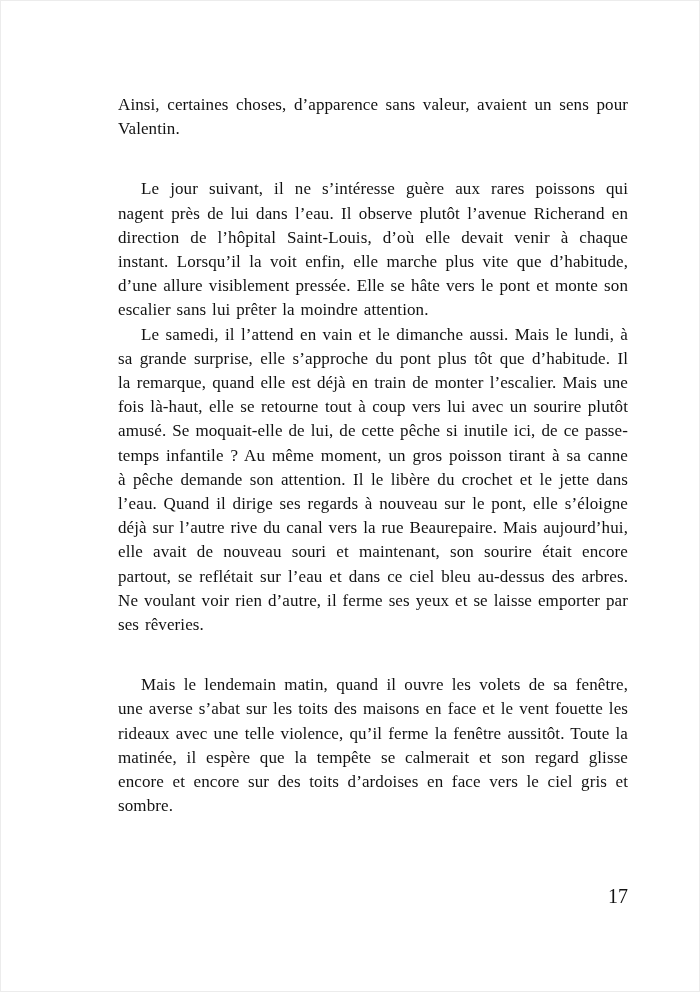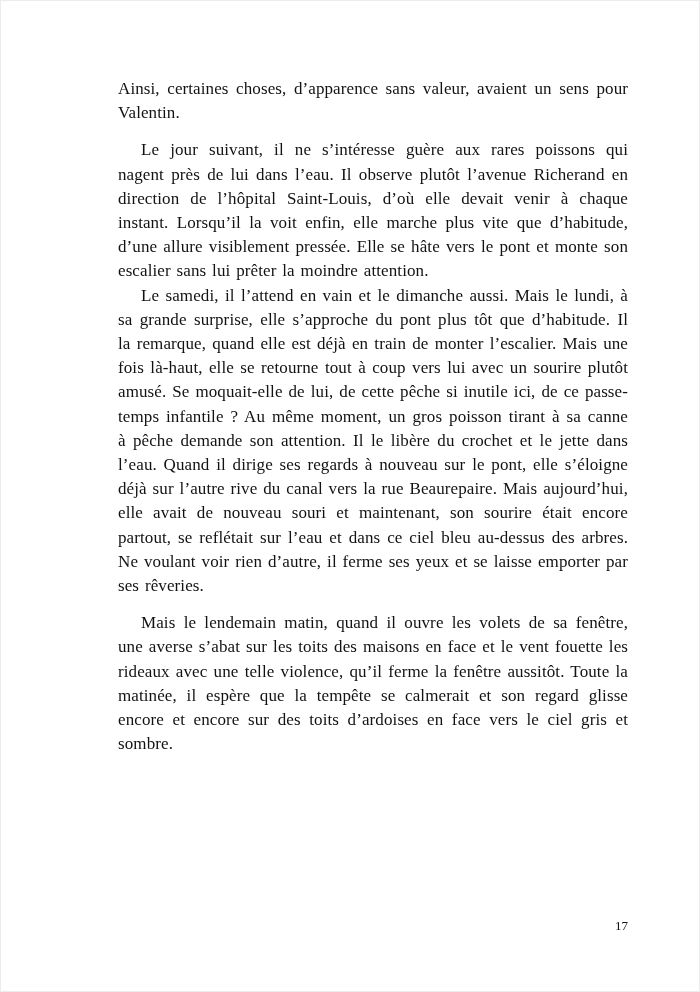--- a/index.html
+++ b/index.html
@@ -14,46 +14,46 @@
     background: #ffffff;
     overflow: hidden;
     box-sizing: border-box;
     border: 1px solid #ececec;
     font-family: "Liberation Serif", "DejaVu Serif", serif;
     color: #121212;
   }
   .text-block {
     position: absolute;
     left: 117px;
-    top: 76px;
+    top: 92px;
     width: 510px;
     font-size: 17px;
     line-height: 24.2px;
     text-align: justify;
     text-justify: inter-word;
     letter-spacing: 0.1px;
     word-spacing: 1.5px;
   }
   .text-block p {
     margin: 0;
     padding: 0;
   }
   .text-block p.indent {
     text-indent: 23px;
   }
   .text-block p.space-before {
-    margin-top: 13px;
+    margin-top: 36px;
   }
   .page-number {
     position: absolute;
-    top: 914px;
+    top: 884px;
     left: 117px;
     width: 510px;
     text-align: right;
-    font-size: 13px;
+    font-size: 20px;
     line-height: 22px;
   }
 </style>
 </head>
 <body>
 
 <div class="page">
   <div class="text-block" id="text-block">
       <p class="">Ainsi, certaines choses, d’apparence sans valeur, avaient un sens pour Valentin.</p>
       <p class="indent space-before">Le jour suivant, il ne s’intéresse guère aux rares poissons qui nagent près de lui dans l’eau. Il observe plutôt l’avenue Richerand en direction de l’hôpital Saint-Louis, d’où elle devait venir à chaque instant. Lorsqu’il la voit enfin, elle marche plus vite que d’habitude, d’une allure visiblement pressée. Elle se hâte vers le pont et monte son escalier sans lui prêter la moindre attention.</p>

